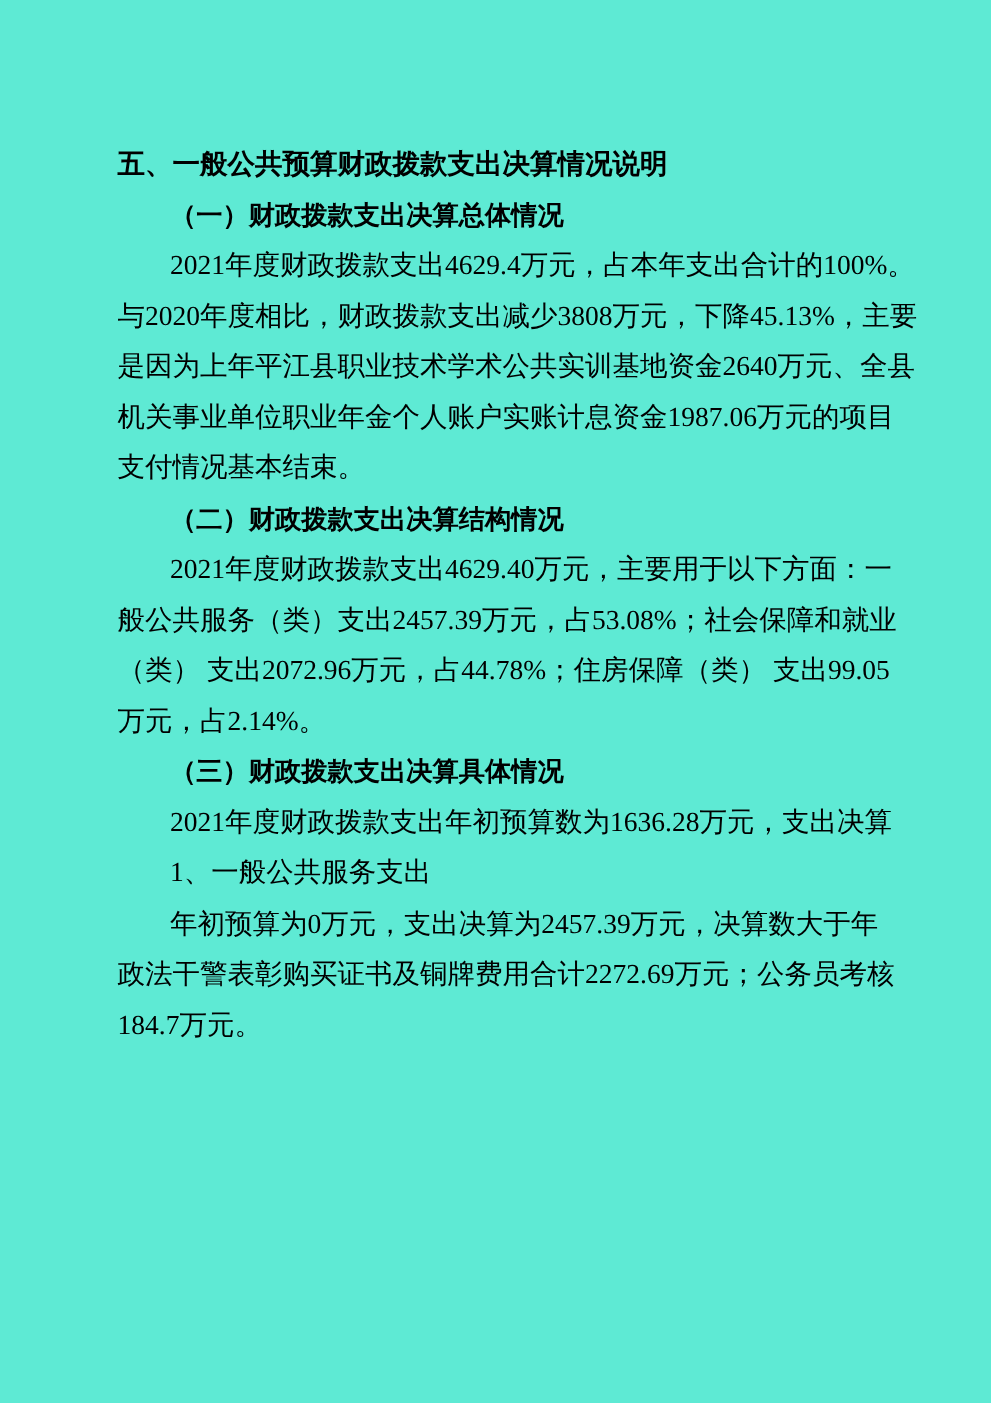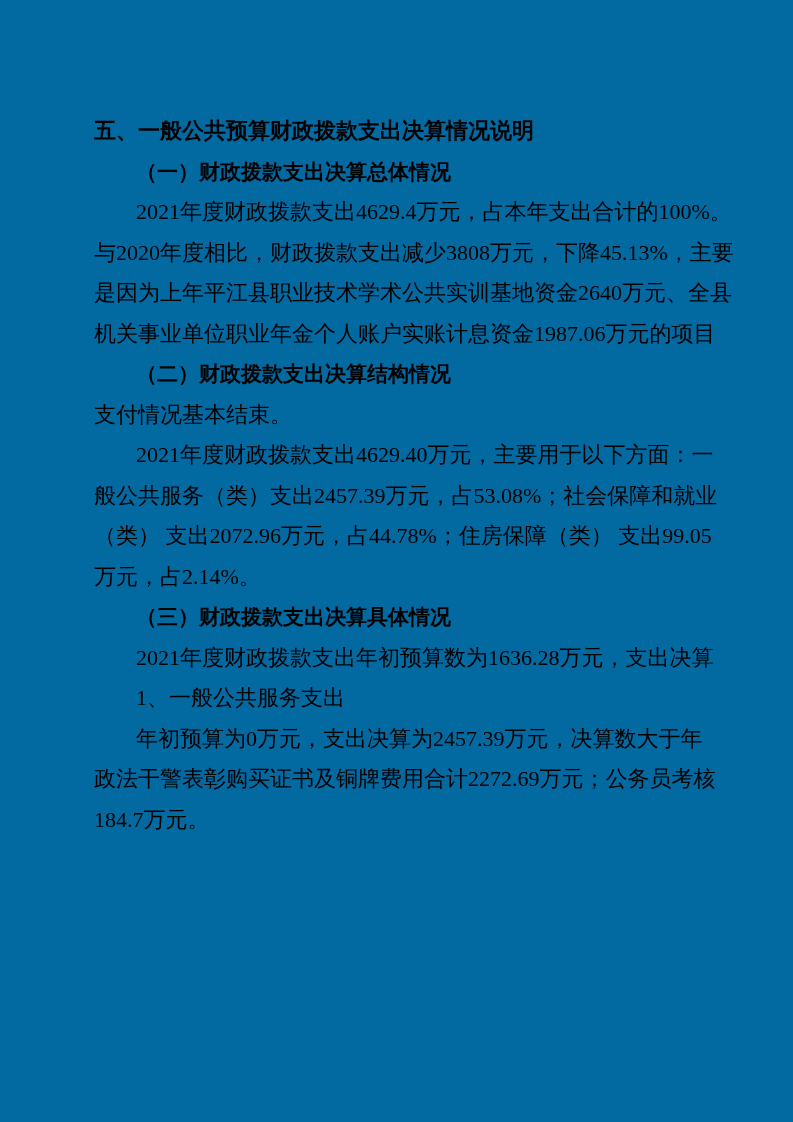--- a/index.html
+++ b/index.html
@@ -4,21 +4,21 @@
 <style>
   html, body {
     margin: 0;
     padding: 0;
     background: #ffffff;
   }
   .page {
     position: relative;
     width: 793px;
     height: 1122px;
-    background: #0369a1;
+    background: #5eead4;
     overflow: hidden;
     font-family: "Liberation Serif", "DejaVu Serif", serif;
     color: #000000;
   }
   .textblock {
     position: absolute;
     left: 94px;
     top: 111px;
     width: 606px;
   }
@@ -56,22 +56,22 @@
 <body>
 
 <div class="page">
   <div class="textblock">
       <div class="line title">五、一般公共预算财政拨款支出决算情况说明</div>
       <div class="line heading">（一）财政拨款支出决算总体情况</div>
       <div class="line body fill indent">2021年度财政拨款支出4629.4万元，占本年支出合计的100%。</div>
       <div class="line body fill">与2020年度相比，财政拨款支出减少3808万元，下降45.13%，主要</div>
       <div class="line body fill">是因为上年平江县职业技术学术公共实训基地资金2640万元、全县</div>
       <div class="line body fill">机关事业单位职业年金个人账户实账计息资金1987.06万元的项目</div>
+      <div class="line body">支付情况基本结束。</div>
       <div class="line heading">（二）财政拨款支出决算结构情况</div>
-      <div class="line body">支付情况基本结束。</div>
       <div class="line body fill indent">2021年度财政拨款支出4629.40万元，主要用于以下方面：一</div>
       <div class="line body fill">般公共服务（类）支出2457.39万元，占53.08%；社会保障和就业</div>
       <div class="line body fill">（类） 支出2072.96万元，占44.78%；住房保障（类） 支出99.05</div>
       <div class="line body">万元，占2.14%。</div>
       <div class="line heading">（三）财政拨款支出决算具体情况</div>
       <div class="line body fill indent">2021年度财政拨款支出年初预算数为1636.28万元，支出决算</div>
       <div class="line body indent">1、一般公共服务支出</div>
       <div class="line body fill indent">年初预算为0万元，支出决算为2457.39万元，决算数大于年</div>
       <div class="line body fill">政法干警表彰购买证书及铜牌费用合计2272.69万元；公务员考核</div>
       <div class="line body">184.7万元。</div>

